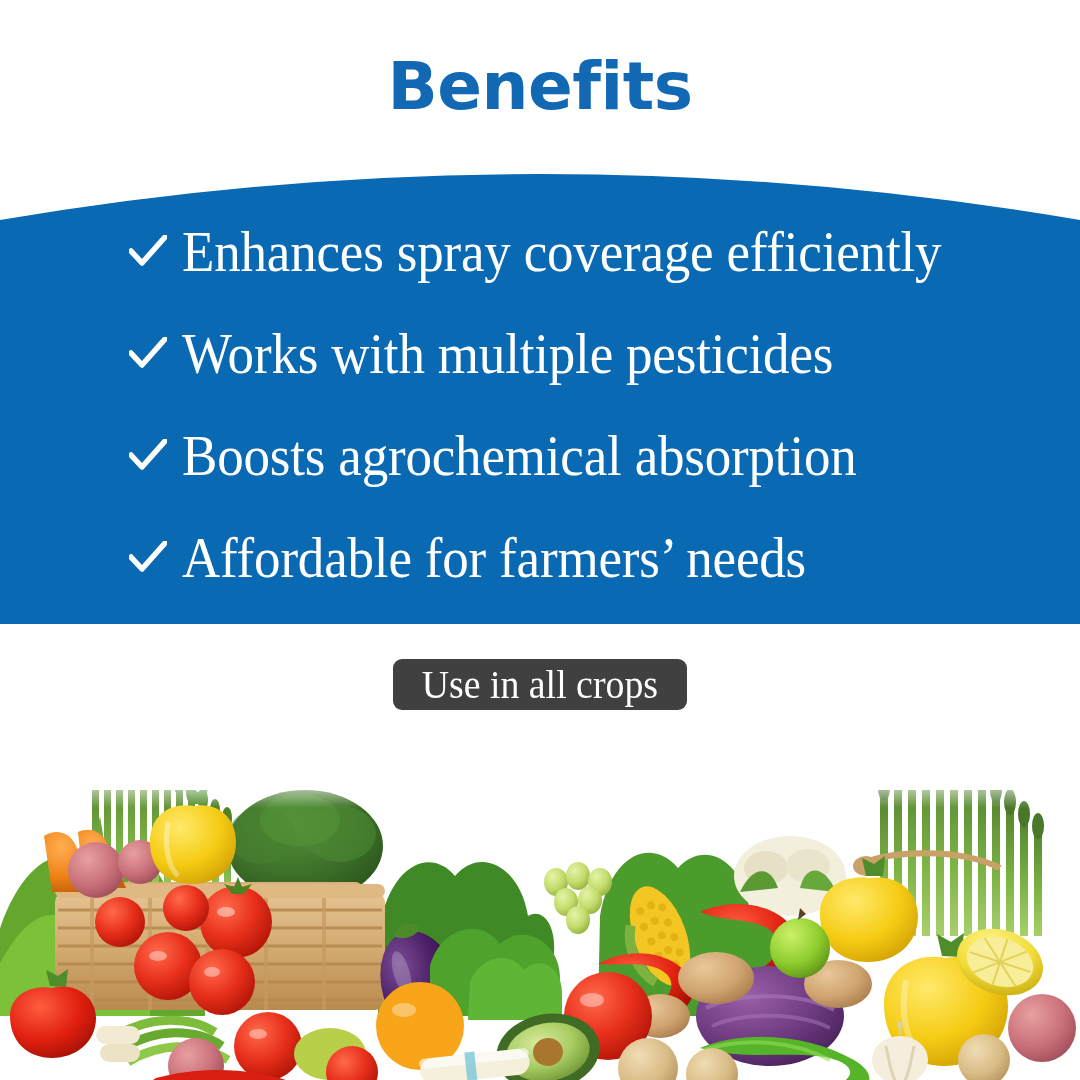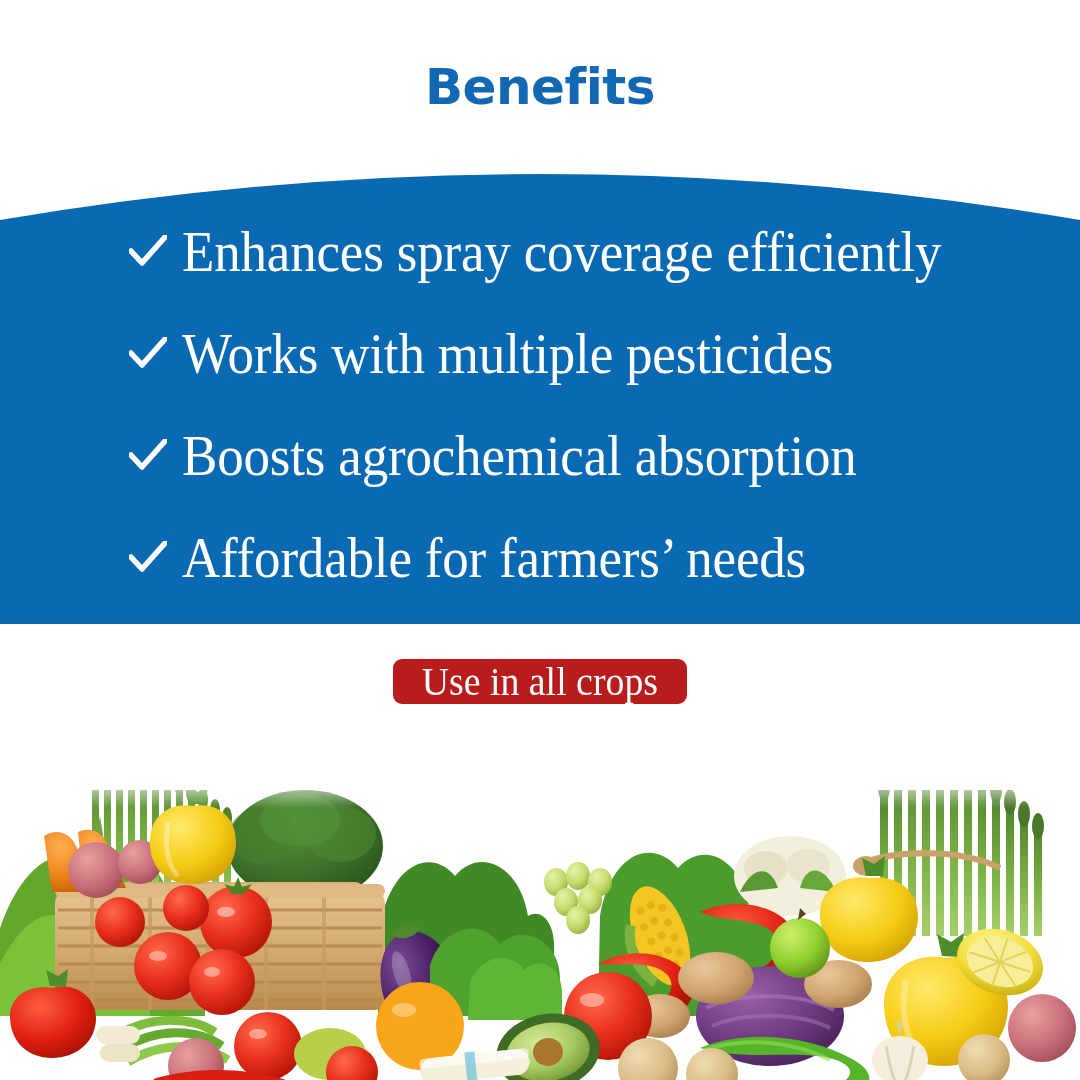--- a/index.html
+++ b/index.html
@@ -14,21 +14,21 @@
 
   
   .title-wrap{
     position:absolute;top:0;left:0;width:1080px;height:150px;
     display:flex;align-items:center;justify-content:center;
     z-index:5;
   }
   .title{
     font-family:"DejaVu Sans",sans-serif;
     font-weight:bold;
-    font-size:50px;
+    font-size:66px;
     letter-spacing:-0.5px;
     color:#1268b3;
     line-height:1;
     margin-top:24px;
   }
 
   
   .panel{
     position:absolute;left:0;top:146px;width:1080px;height:478px;
     z-index:1;
@@ -69,22 +69,22 @@
     color:#ffffff;
     transform:scaleX(0.93);
     transform-origin:left center;
     letter-spacing:-0.2px;
   }
 
   
   .badge{
     position:absolute;
     left:393px;top:659px;
-    width:294px;height:45px;
-    background:#b91c1c;
+    width:294px;height:51px;
+    background:#404040;
     border-radius:9px;
     display:flex;align-items:center;justify-content:center;
     z-index:4;
   }
   .badge-text{
     font-family:"Liberation Serif",serif;
     font-size:39px;
     line-height:39px;
     color:#ffffff;
     transform:scaleX(0.97);

